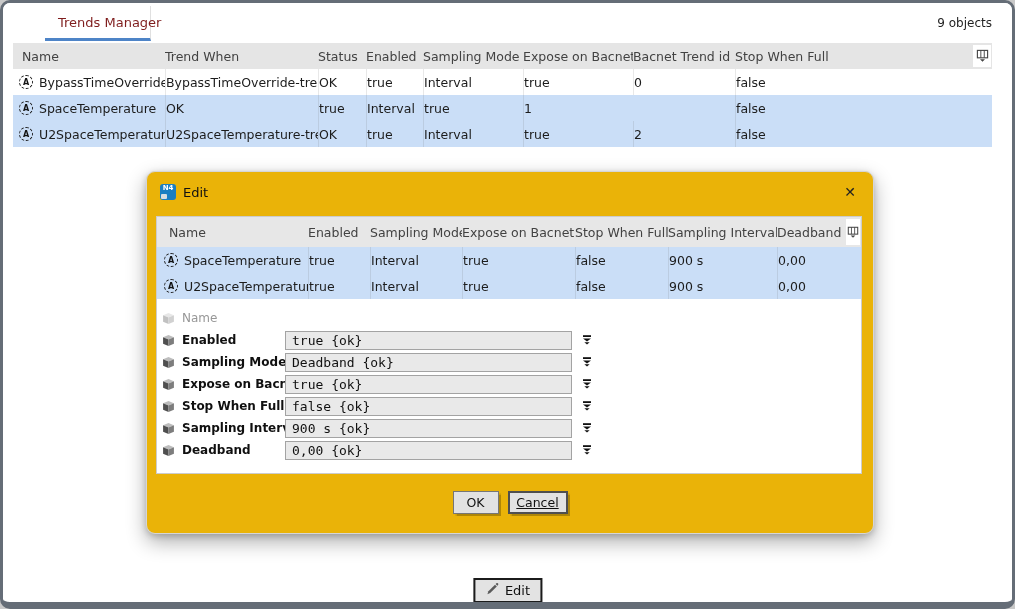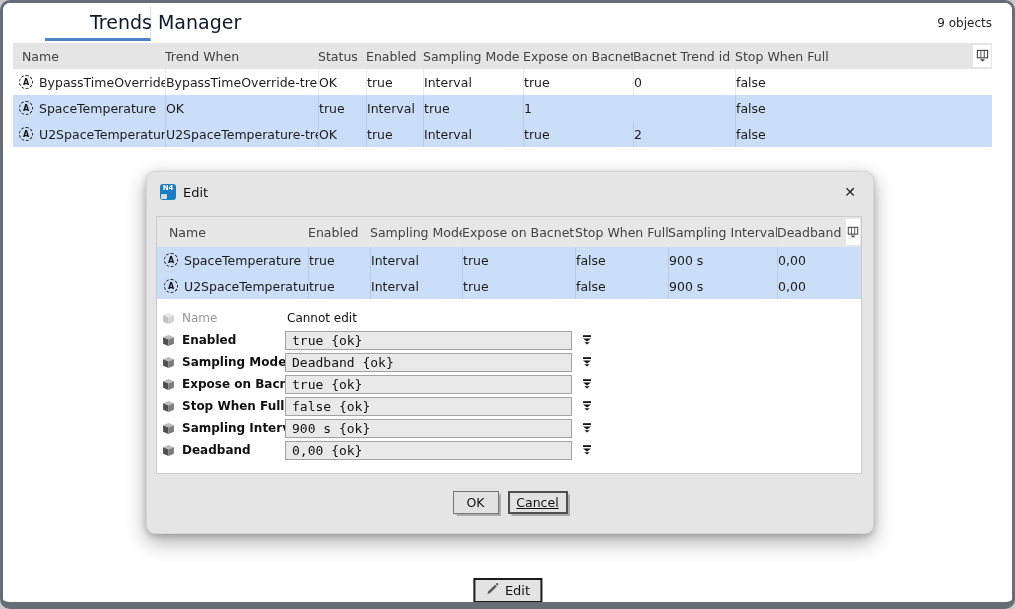--- a/index.html
+++ b/index.html
@@ -5,21 +5,21 @@
   * { box-sizing: border-box; margin: 0; padding: 0; }
   html,body { width:1015px; height:609px; background:#c9c9c9; font-family:"DejaVu Sans","Liberation Sans",sans-serif; }
   .window{ position:relative; width:1015px; height:609px; background:#fff;
            border:3px solid #656d77; border-bottom-width:7px; border-radius:10px; overflow:hidden; }
 
   
   .tabbar{ position:relative; height:40px; background:#fff; }
   .tab{ position:absolute; left:42px; top:3px; height:35px; width:106px;
         border-bottom:3px solid #4e84c7; border-right:1px solid #e0e0e0;
         display:flex; align-items:center; padding-left:13px; }
-  .tab-label{ font-size:19px; color:#0f172a; white-space:nowrap;margin-left:32px; }
+  .tab-label{ font-size:13px; color:#7f1d1d; white-space:nowrap; }
   .objects-count{ position:absolute; right:20px; top:13px; font-size:12px; color:#1f1f1f; }
 
   
   .mtable{ position:absolute; left:10px; right:20px; top:40px; }
   .mhead,.mrow{ display:grid; grid-template-columns:152px 153px 48px 57px 100px 110px 102px 1fr 20px; align-items:center; }
   .mhead{ height:26px; background:#e5e5e5; }
   .mhead .hc{ font-size:12.5px; color:#424242; white-space:nowrap; overflow:hidden; }
   .mhead .hc:first-child{ padding-left:9px; }
   .mrow{ height:26px; background:#fff; }
   .mrow.sel{ background:#cadef7; }
@@ -27,21 +27,21 @@
   .mrow .cell:first-child{ border-left:none; padding-left:6px; }
   .mrow .cell.spanend{ grid-column:8 / 10; }
 
   .trend-icon{ width:14px; height:14px; border:1px dashed #1b1b1b; border-radius:50%;
                display:inline-flex; align-items:center; justify-content:center;
                font-size:8px; font-weight:bold; color:#111; margin-right:6px; flex:0 0 auto; background:transparent; }
   .icon-col{ justify-self:stretch; align-self:stretch; margin:2px 1px; background:#fff; display:flex; align-items:center; justify-content:center; }
 
   
   .dialog{ position:absolute; left:143px; top:168px; width:728px; height:363px;
-           background:#e5e5e5; border:1px solid #d6d6d6; border-radius:9px;
+           background:#eab308; border:1px solid #d6d6d6; border-radius:9px;
            box-shadow:0 8px 20px rgba(0,0,0,.32), 0 2px 6px rgba(0,0,0,.18); }
   .titlebar{ position:absolute; left:0; top:0; right:0; height:40px; display:flex; align-items:center; padding:0 13px; gap:7px; }
   .n4-icon{ width:16px; height:16px; background:#1a7ec2; border-radius:3px; display:inline-flex; align-items:flex-start; justify-content:center; position:relative; flex:0 0 auto; }
   .n4-icon i{ font-style:normal; font-size:7px; font-weight:bold; color:#fff; line-height:9px; }
   .n4-icon:after{ content:""; position:absolute; left:1px; bottom:1px; width:6px; height:5px; background:#d9dde1; border-radius:1px; }
   .dialog-title{ font-size:13px; color:#111; }
   .close-x{ margin-left:auto; font-size:14px; color:#222; padding:2px 4px; cursor:pointer; }
 
   .panel{ position:absolute; left:9px; top:44px; width:706px; height:258px; background:#fff; border:1px solid #cccccc; overflow:hidden; }
   .dhead,.drow{ display:grid; grid-template-columns:151px 62px 92px 113px 93px 109px 1fr 16px; align-items:center; }
@@ -211,21 +211,20 @@
 
         <div class="field-row readonly">
           <span class="cube-icon">
               <svg width="13" height="13" viewBox="0 0 12 12">
                 <polygon points="1,3 6,1 11,3 6,5" fill="#bdbdbd"></polygon>
                 <polygon points="1,3 6,5 6,11 1,9" fill="#4f4f4f"></polygon>
                 <polygon points="6,5 11,3 11,9 6,11" fill="#7d7d7d"></polygon>
               </svg>
             </span>
           <span class="flabel">Name</span>
-          <span class="fvalue-plain">Cannot edit</span>
           <span></span>
         </div>
 
         <div class="field-row">
           <span class="cube-icon">
               <svg width="13" height="13" viewBox="0 0 12 12">
                 <polygon points="1,3 6,1 11,3 6,5" fill="#bdbdbd"></polygon>
                 <polygon points="1,3 6,5 6,11 1,9" fill="#4f4f4f"></polygon>
                 <polygon points="6,5 11,3 11,9 6,11" fill="#7d7d7d"></polygon>
               </svg>

